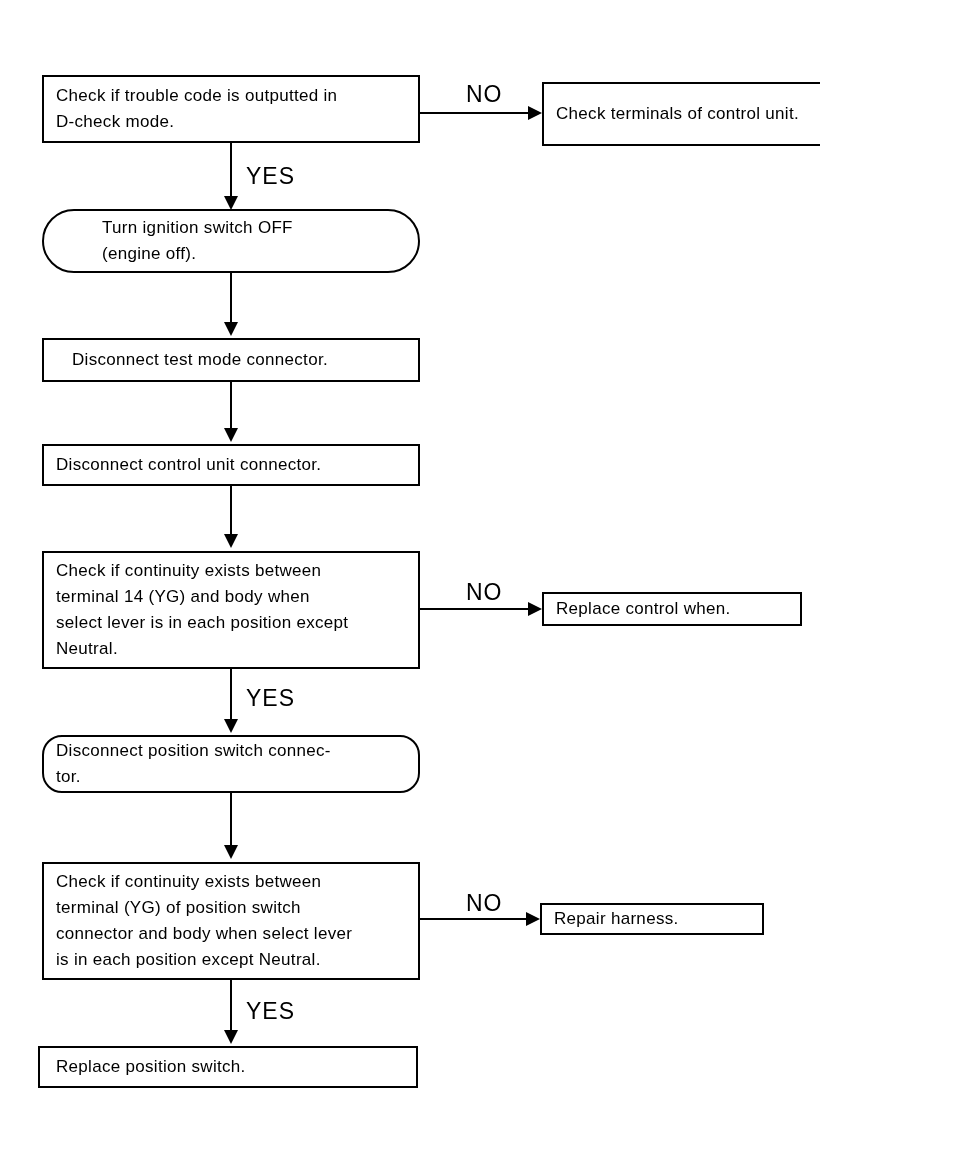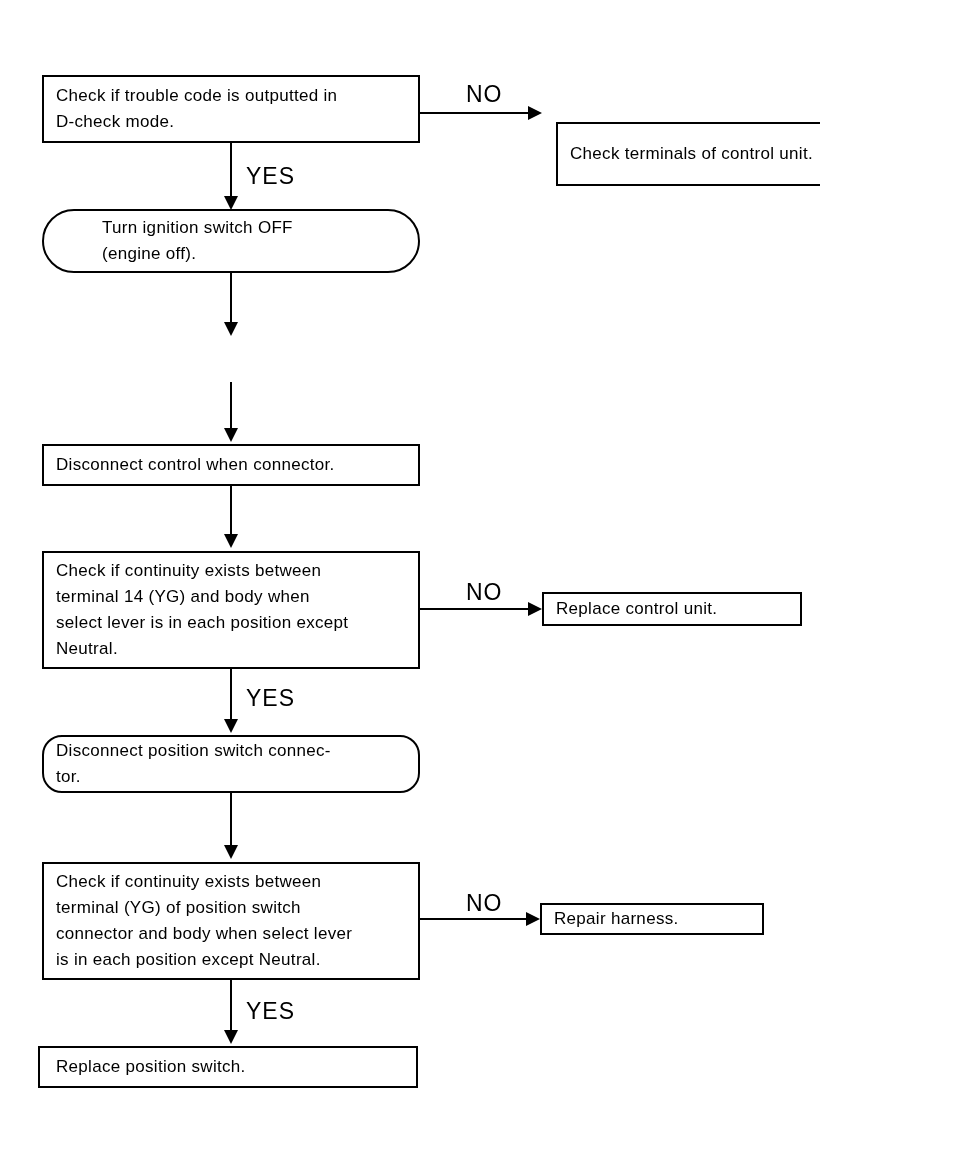--- a/index.html
+++ b/index.html
@@ -83,60 +83,63 @@
 
   <div class="node" style="left:42px; top:75px; width:378px; height:68px;">
     <span class="txt">Check if trouble code is outputted in
 D-check mode.</span>
   </div>
 
   <div class="conn hline" style="left:420px; top:112px; width:110px;"></div>
   <div class="arrow-right" style="left:528px; top:106px;"></div>
   <div class="edge-label" style="left:466px; top:84px;">NO</div>
 
-  <div class="node" style="left:556px; top:82px; width:380px; height:64px;margin-top:40px;">
+  <div class="node" style="left:542px; top:82px; width:380px; height:64px;">
     <span class="txt">Check terminals of control unit.</span>
   </div>
 
   <div class="conn vline" style="left:230px; top:143px; height:56px;"></div>
   <div class="arrow-down" style="left:224px; top:196px;"></div>
   <div class="edge-label" style="left:246px; top:166px;">YES</div>
 
   <div class="node oval" style="left:42px; top:209px; width:378px; height:64px;">
     <span class="txt" style="padding-left:58px;">Turn ignition switch OFF
 (engine off).</span>
   </div>
 
   <div class="conn vline" style="left:230px; top:273px; height:52px;"></div>
   <div class="arrow-down" style="left:224px; top:322px;"></div>
 
+  <div class="node" style="left:42px; top:338px; width:378px; height:44px;">
+    <span class="txt" style="padding-left:28px;">Disconnect test mode connector.</span>
+  </div>
 
   <div class="conn vline" style="left:230px; top:382px; height:48px;"></div>
   <div class="arrow-down" style="left:224px; top:428px;"></div>
 
   <div class="node" style="left:42px; top:444px; width:378px; height:42px;">
-    <span class="txt" style="padding-left:12px;">Disconnect control when connector.</span>
+    <span class="txt" style="padding-left:12px;">Disconnect control unit connector.</span>
   </div>
 
   <div class="conn vline" style="left:230px; top:486px; height:50px;"></div>
   <div class="arrow-down" style="left:224px; top:534px;"></div>
 
   <div class="node" style="left:42px; top:551px; width:378px; height:118px;">
     <span class="txt">Check if continuity exists between
 terminal 14 (YG) and body when
 select lever is in each position except
 Neutral.</span>
   </div>
 
   <div class="conn hline" style="left:420px; top:608px; width:110px;"></div>
   <div class="arrow-right" style="left:528px; top:602px;"></div>
   <div class="edge-label" style="left:466px; top:582px;">NO</div>
 
   <div class="node" style="left:542px; top:592px; width:260px; height:34px;">
-    <span class="txt">Replace control unit.</span>
+    <span class="txt">Replace control when.</span>
   </div>
 
   <div class="conn vline" style="left:230px; top:669px; height:52px;"></div>
   <div class="arrow-down" style="left:224px; top:719px;"></div>
   <div class="edge-label" style="left:246px; top:688px;">YES</div>
 
   <div class="node" style="left:42px; top:735px; width:378px; height:58px;border-radius:20px;">
     <span class="txt">Disconnect position switch connec-
 tor.</span>
   </div>

